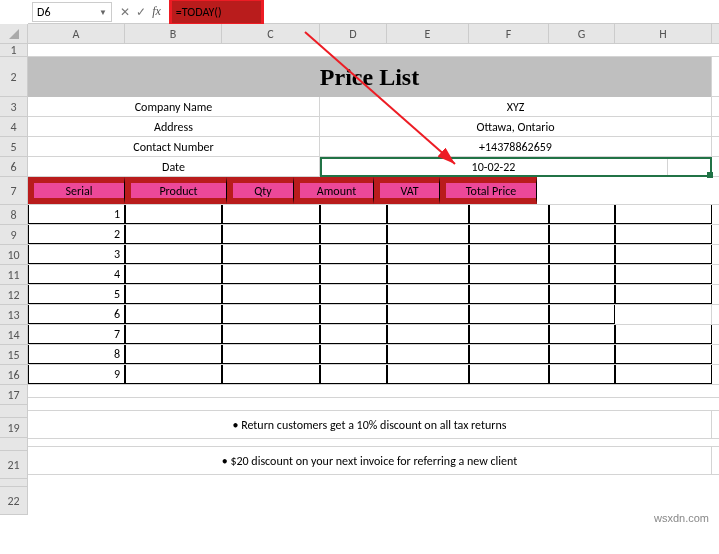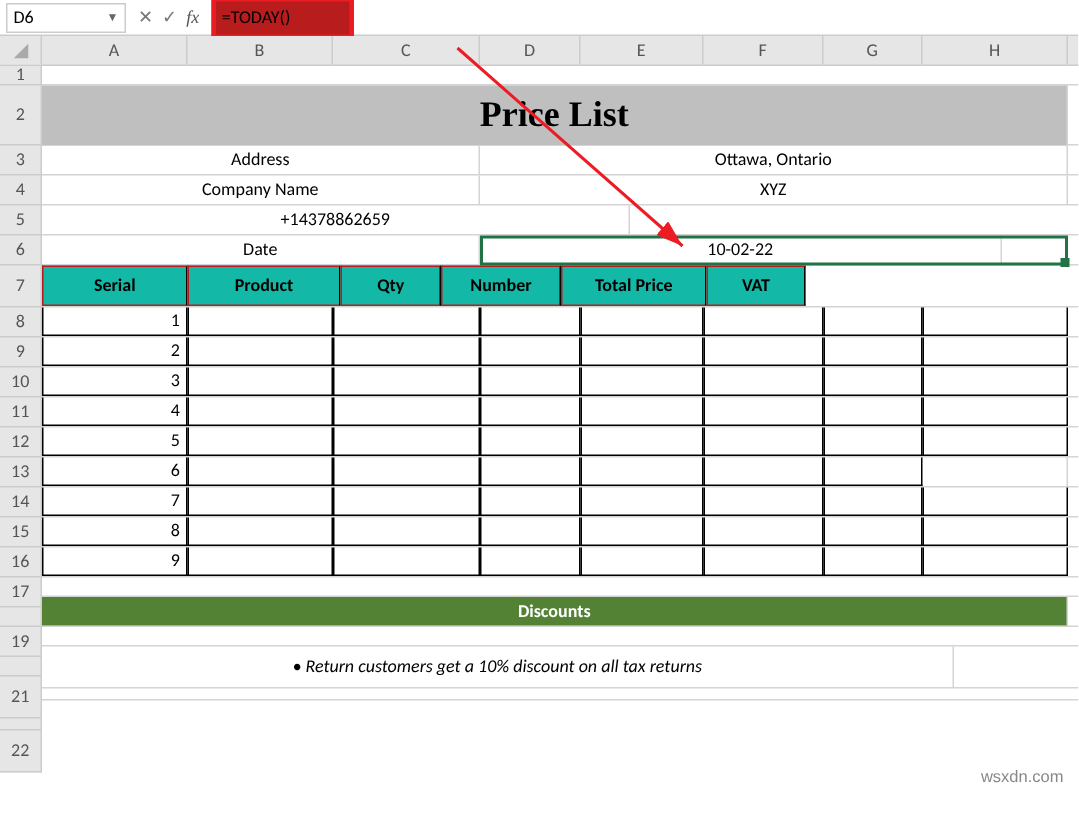--- a/index.html
+++ b/index.html
@@ -1,18 +1,18 @@
 <!DOCTYPE html>
 <html><head>
   <meta charset="utf-8">
   <style>
     * { box-sizing: border-box; margin: 0; padding: 0; }
     body { font-family: Calibri, Arial, sans-serif; font-size: 12px; background: #fff; width: 719px; height: 554px; overflow: hidden; position: relative; }
     
-    .formula-bar { display: flex; align-items: center; height: 24px; border-bottom: 1px solid #ccc; padding: 0 4px; gap: 2px; }
+    .formula-bar { display: flex; align-items: center; height: 24px; border-bottom: 1px solid #ccc; padding: 0 4px; gap: 2px; margin-left: 28px; }
     .namebox { width: 80px; height: 20px; border: 1px solid #ccc; background: #fff; font-size: 12px; padding: 0 4px; display: flex; align-items: center; justify-content: space-between; }
     .namebox-chevron { font-size: 8px; color: #666; }
     .fx-btns { display: flex; align-items: center; gap: 6px; padding: 0 6px; color: #777; }
     .fx-label { font-style: italic; font-family: 'Times New Roman', serif; color: #555; }
     .fx-input { flex: 0 0 auto; width: 95px; height: 20px; border: 3px solid #ed1c24; background: #b91c1c; padding: 11px 4px; display: flex; align-items: center; }
     
     .grid-wrap { position: relative; }
     
     .col-headers { display: flex; height: 20px; background: #e6e6e6; border-bottom: 1px solid #ccc; }
     .corner { width: 28px; border-right: 1px solid #ccc; background: #e6e6e6; display: flex; align-items: center; justify-content: center; }
@@ -26,30 +26,30 @@
     .cells { position: relative; flex: 1; }
     .row { display: flex; height: 20px; border-bottom: 1px solid #d4d4d4; }
     .row.tall { height: 40px; }
     .cell { border-right: 1px solid #d4d4d4; display: flex; align-items: center; padding: 0 4px; font-size: 12px; overflow: hidden; }
     
     .title-cell { background: #bfbfbf; font-family: 'Times New Roman', serif; font-weight: bold; font-size: 24px; justify-content: center; width: 684px; height: 40px; }
     
     .info-label { justify-content: center; }
     .info-val { justify-content: center; }
     
-    .th-cell { background: #14b8a6; font-weight: bold; justify-content: center; border: 1px solid #b91c1c; border-right: 1px solid #000; }
+    .th-cell { background: #ec4899; font-weight: normal; justify-content: center; border: 6px solid #b91c1c; border-right: 1px solid #000; }
     
     .data-cell { border: 1px solid #000; border-top: none; justify-content: flex-end; }
     .data-cell.left { border-left: 1px solid #000; }
     
     .selected-cell { border: 2px solid #217346; position: absolute; pointer-events: none; }
     .fill-handle { width: 6px; height: 6px; background: #217346; position: absolute; bottom: -3px; right: -3px; }
     
     .disc-header { background: #548235; color: #fff; font-weight: bold; justify-content: center; width: 684px; }
-    .disc-text { font-style: italic; justify-content: center; width: 608px; }
+    .disc-text { justify-content: center; width: 684px; }
     
     .arrow-annot { position: absolute; pointer-events: none; z-index: 10; }
     
     .watermark { position: absolute; bottom: 30px; right: 10px; color: #888; font-size: 11px; font-family: Arial, sans-serif; }
   </style>
 </head>
 <body>
 
 <div class="formula-bar">
   <div class="namebox">
@@ -111,44 +111,45 @@
       <div class="row-h" style="height:28px">22</div>
     </div>
 
     <div class="cells">
       <div class="row" style="height:13px"></div>
       <div class="row tall">
           <div class="cell title-cell">Price List</div>
         </div>
 
       <div class="row">
+        <div class="cell info-label" style="width:292px">Company Name</div>
+        <div class="cell info-val" style="width:392px">XYZ</div>
+      </div>
+      <div class="row">
         <div class="cell info-label" style="width:292px">Address</div>
         <div class="cell info-val" style="width:392px">Ottawa, Ontario</div>
       </div>
       <div class="row">
-        <div class="cell info-label" style="width:292px">Company Name</div>
-        <div class="cell info-val" style="width:392px">XYZ</div>
-      </div>
-      <div class="row">
+        <div class="cell info-label" style="width:292px">Contact Number</div>
         <div class="cell info-val" style="width:392px">+14378862659</div>
       </div>
       <div class="row">
         <div class="cell info-label" style="width:292px">Date</div>
         <div class="cell info-val" style="width:348px;position:relative">
           <span>10-02-22</span>
         </div>
       </div>
 
       <div class="row" style="height:28px">
         <div class="cell th-cell" style="width:97px">Serial</div>
         <div class="cell th-cell" style="width:102px">Product</div>
         <div class="cell th-cell" style="width:67px">Qty</div>
-        <div class="cell th-cell" style="width:80px">Number</div>
+        <div class="cell th-cell" style="width:80px">Amount</div>
+        <div class="cell th-cell" style="width:66px">VAT</div>
         <div class="cell th-cell" style="width:97px">Total Price</div>
-        <div class="cell th-cell" style="width:66px">VAT</div>
       </div>
 
       <div class="row">
           <div class="cell data-cell left" style="width:97px">1</div>
           <div class="cell data-cell" style="width:97px"></div>
           <div class="cell data-cell" style="width:98px"></div>
           <div class="cell data-cell" style="width:67px"></div>
           <div class="cell data-cell" style="width:82px"></div>
           <div class="cell data-cell" style="width:80px"></div>
           <div class="cell data-cell" style="width:66px"></div>
@@ -229,28 +230,28 @@
           <div class="cell data-cell" style="width:97px"></div>
           <div class="cell data-cell" style="width:98px"></div>
           <div class="cell data-cell" style="width:67px"></div>
           <div class="cell data-cell" style="width:82px"></div>
           <div class="cell data-cell" style="width:80px"></div>
           <div class="cell data-cell" style="width:66px"></div>
           <div class="cell data-cell" style="width:97px"></div>
         </div>
 
       <div class="row" style="height:13px"></div>
-      <div class="row">
-          <div class="cell disc-header">Discounts</div>
-        </div>
       <div class="row" style="height:13px"></div>
       <div class="row" style="height:28px">
           <div class="cell disc-text">• Return customers get a 10% discount on all tax returns</div>
         </div>
       <div class="row" style="height:8px"></div>
+      <div class="row" style="height:28px">
+          <div class="cell disc-text">• $20 discount on your next invoice for referring a new client</div>
+        </div>
 
       <div class="selected-cell" style="left:292px;top:113px;width:392px;height:20px;">
         <div class="fill-handle"></div>
       </div>
 
     </div>
   </div>
 
   <svg class="arrow-annot" style="left:300px;top:-10px;width:200px;height:170px;">
     <defs>

